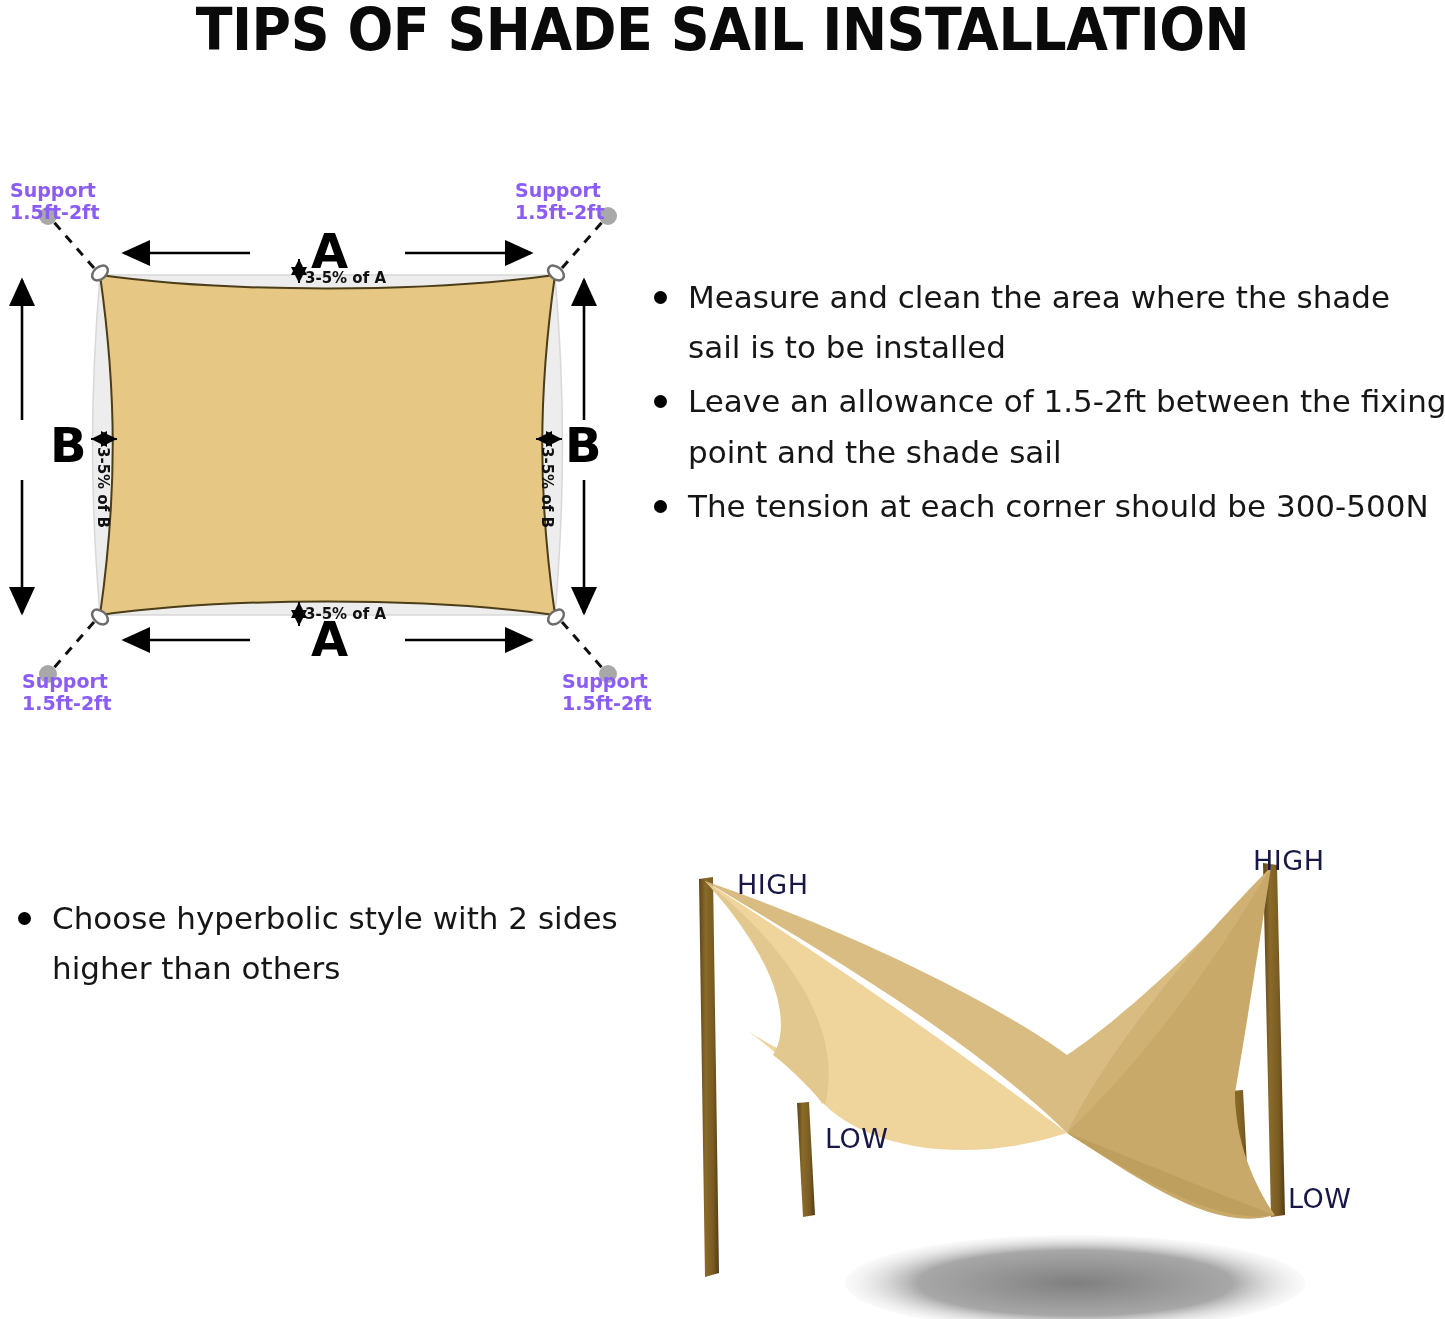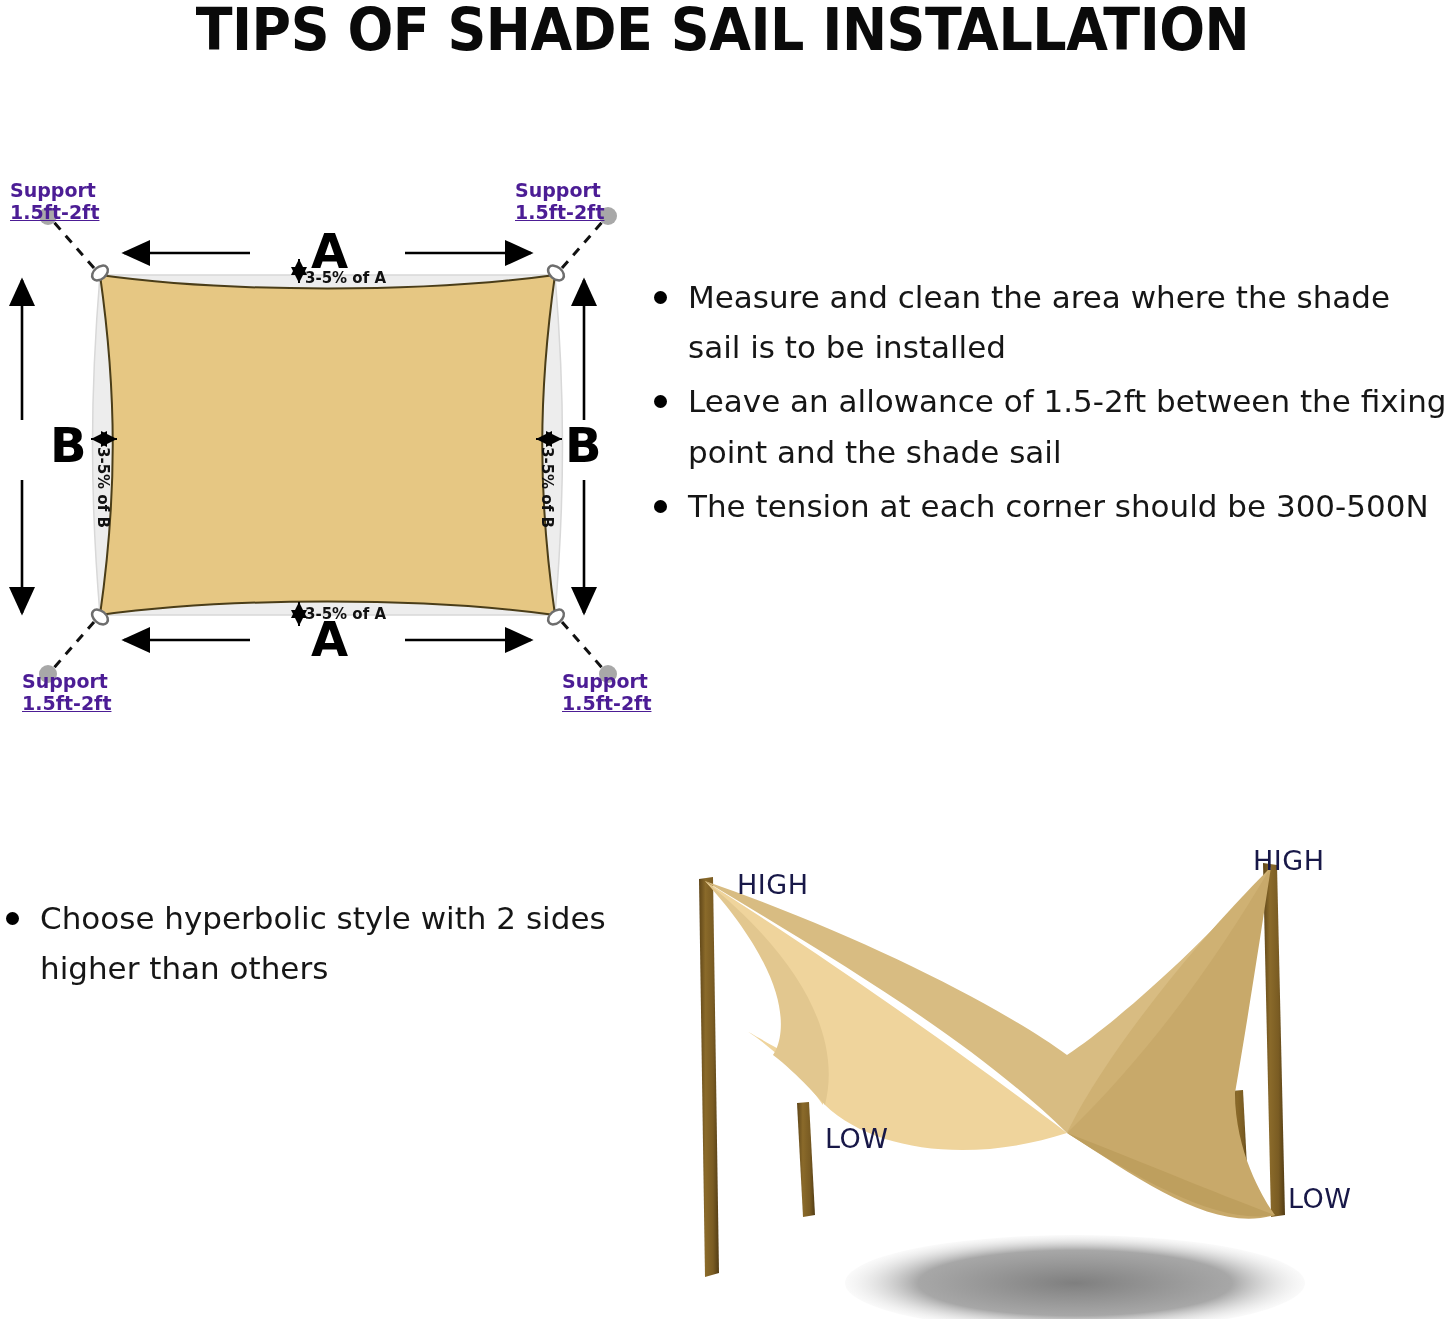--- a/index.html
+++ b/index.html
@@ -42,24 +42,24 @@
     height: 565px;
   }
   #rect-diagram { top: 165px; }
 
   .support-label {
     position: absolute;
     font-family: "DejaVu Sans", sans-serif;
     font-weight: bold;
     font-size: 19px;
     line-height: 1.18;
-    color: #4c1d95;
+    color: #8b5cf6;
     white-space: nowrap;
   }
-  .support-label .l2 { display: block; text-decoration: underline; }
+  .support-label .l2 { display: block; }
 
   .dim-letter {
     position: absolute;
     font-family: "DejaVu Sans", sans-serif;
     font-weight: bold;
     font-size: 48px;
     color: #000000;
     line-height: 1;
   }
 
@@ -103,21 +103,21 @@
   }
 
   #tips-right {
     left: 648px;
     top: 272px;
     width: 800px;
   }
   #tips-right li { margin-bottom: 4px; }
 
   #tips-left {
-    left: 0px;
+    left: 12px;
     top: 893px;
     width: 625px;
   }
   #tips-left li { margin-bottom: 4px; }
 
   
   #hyper-illustration {
     position: absolute;
     left: 675px;
     top: 833px;

